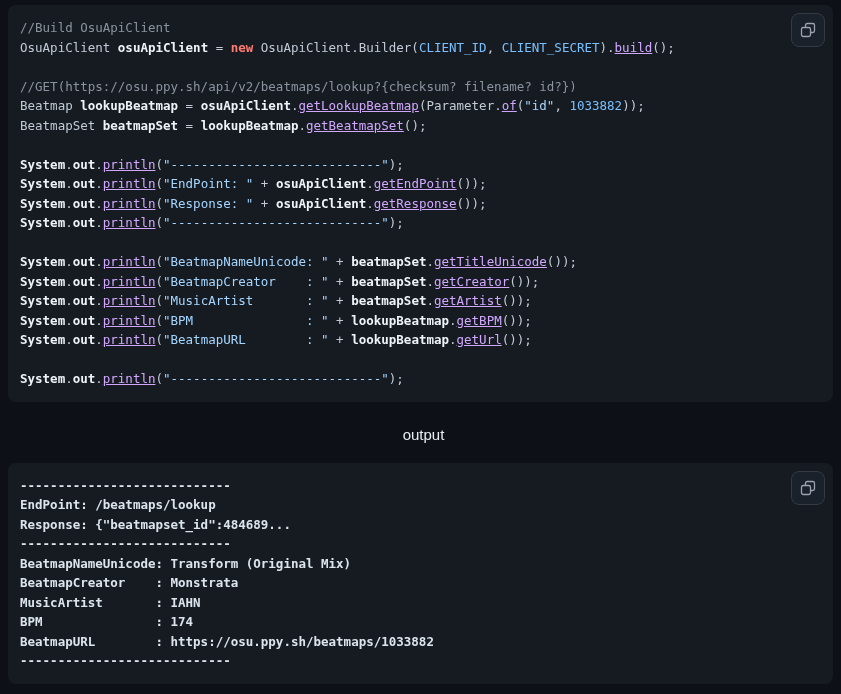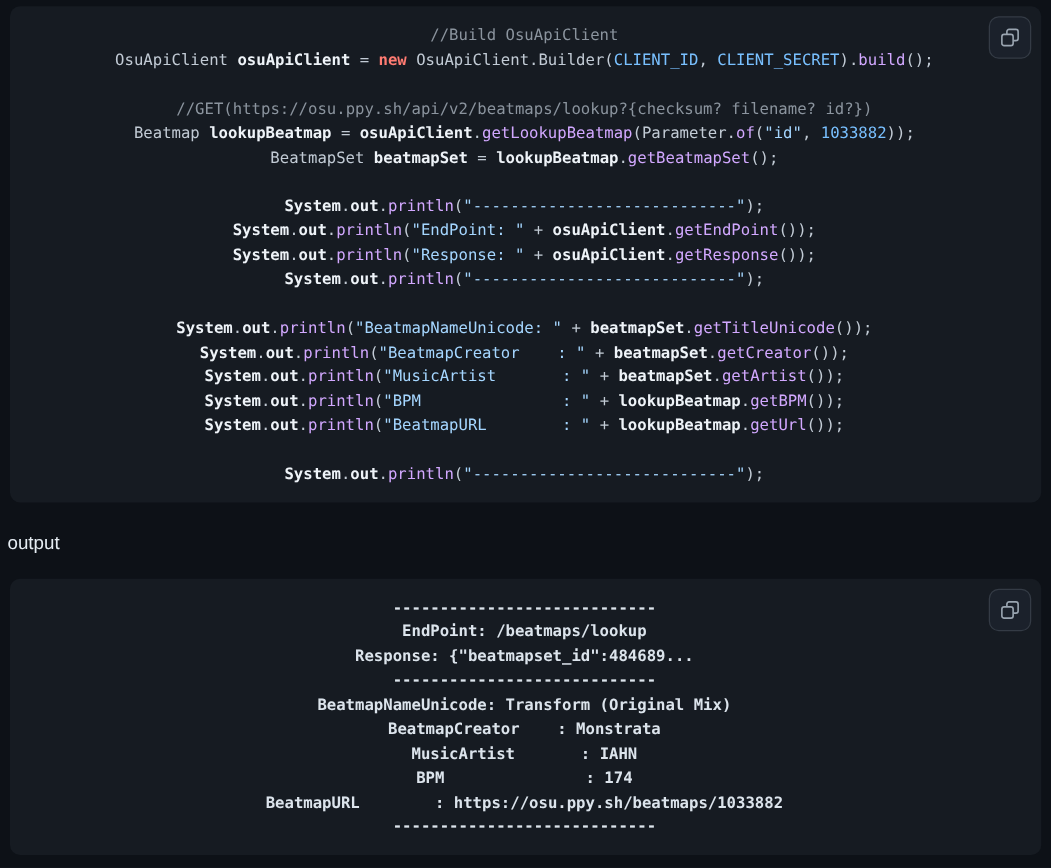--- a/index.html
+++ b/index.html
@@ -23,34 +23,35 @@
     padding:13px 14px 13px 12px;
   }
   .block-top{margin-top:5px;}
   .block-bottom{margin-top:19px;}
   .code{
     font-family:"DejaVu Sans Mono", monospace;
     font-size:12.5px;
     line-height:19.5px;
     white-space:pre;
   }
-  .line{height:19.5px;text-align:center;}
+  .line{height:19.5px;}
   .tok-pln{color:var(--plain);}
   .tok-var{color:var(--variable);font-weight:700;}
   .tok-com{color:var(--comment);}
   .tok-kw{color:var(--keyword);font-weight:bold;}
   .tok-str{color:var(--string);}
-  .tok-fn{color:var(--function);}
+  .tok-fn{color:var(--function);text-decoration:underline;}
   .tok-const{color:var(--constant);}
   .tok-out{color:var(--output-text);font-weight:600;}
   .output-label{
     margin:24px 0 0 6px;
     height:18px;
     font-size:15px;
     color:#e6edf3;
+    text-align:center;
   }
   .copy-btn{
     position:absolute;
     top:8px;right:8px;
     width:34px;height:34px;
     border-radius:8px;
     border:1px solid var(--copy-button-border);
     background:var(--copy-button-bg);
     color:var(--copy-icon);
     display:flex;align-items:center;justify-content:center;

